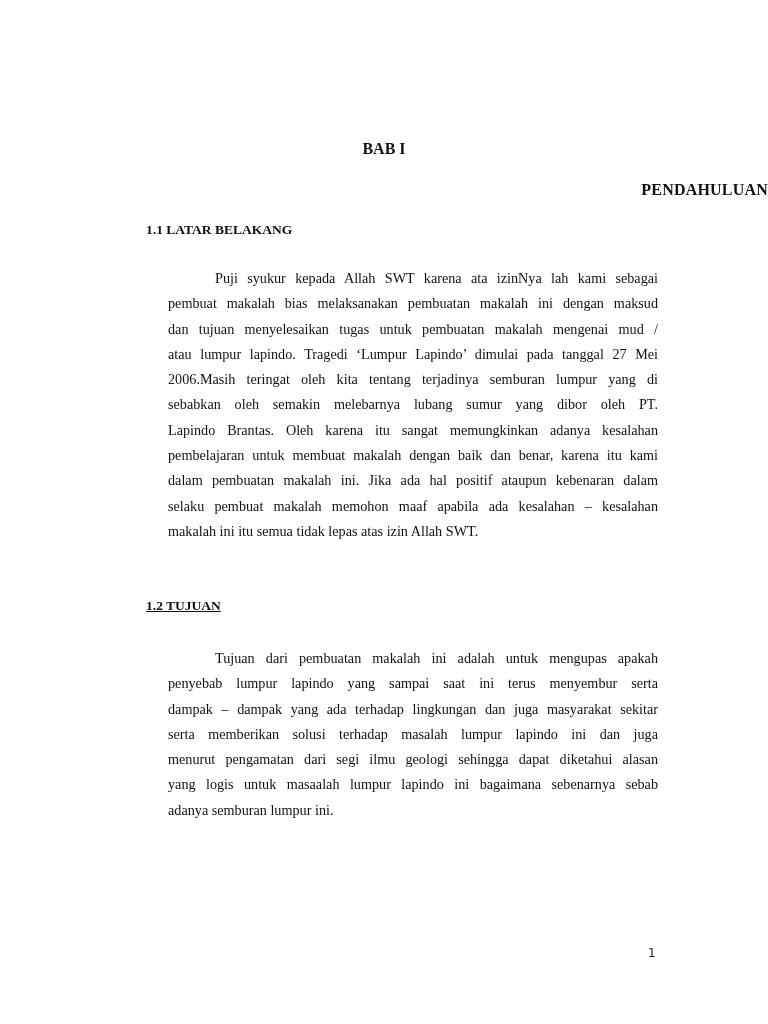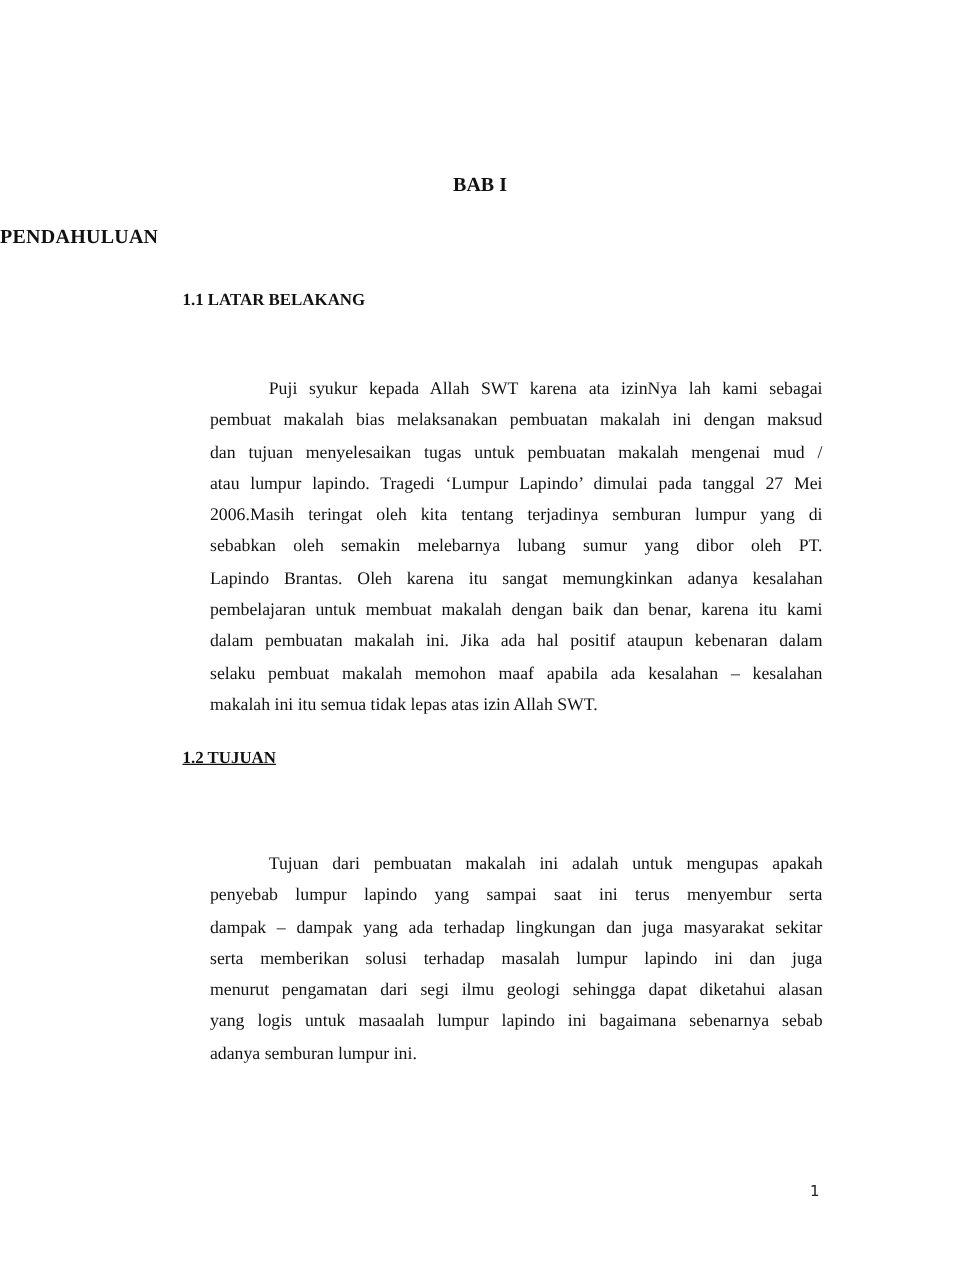--- a/index.html
+++ b/index.html
@@ -27,21 +27,21 @@
       top: 139px;
       text-align: center;
       font-weight: bold;
       font-size: 16px;
       line-height: 20px;
     }
     .chapter-subtitle {
       position: absolute;
       left: 0; width: 768px;
       top: 180px;
-      text-align: left;
+      text-align: right;
       font-weight: bold;
       font-size: 16px;
       line-height: 20px;
       letter-spacing: 0.2px;
     }
     .section-heading {
       position: absolute;
       left: 146px;
       font-weight: bold;
       font-size: 13.5px;
@@ -60,41 +60,40 @@
       text-align: justify;
       text-align-last: justify;
       white-space: nowrap;
       height: 25.3px;
     }
     .para .line.last {
       text-align-last: left;
     }
     .para .line.indent {
       padding-left: 47px;
-      margin-top: 33px;
     }
     .page-number {
       position: absolute;
       left: 648px;
       top: 946px;
       font-family: "DejaVu Sans", sans-serif;
       font-size: 12px;
       line-height: 14px;
       color: #222222;
     }
   </style>
 </head>
 <body>
 
 <div class="page">
 
   <div class="chapter-title">BAB I</div>
   <div class="chapter-subtitle">PENDAHULUAN</div>
 
-  <div class="section-heading" style="top:231px;">1.1 LATAR BELAKANG</div>
+  <div class="section-heading" style="top:221px;">1.1 LATAR BELAKANG</div>
 
   <div class="para" style="top:266px;">
     <span class="line indent">Puji syukur kepada Allah SWT karena ata izinNya lah kami sebagai</span>
     <span class="line">pembuat makalah bias melaksanakan pembuatan makalah ini dengan maksud</span>
     <span class="line">dan tujuan menyelesaikan tugas untuk pembuatan makalah mengenai mud /</span>
     <span class="line">atau lumpur lapindo. Tragedi ‘Lumpur Lapindo’ dimulai pada tanggal 27 Mei</span>
     <span class="line">2006.Masih teringat oleh kita tentang terjadinya semburan lumpur yang di</span>
     <span class="line">sebabkan oleh semakin melebarnya lubang sumur yang dibor oleh PT.</span>
     <span class="line">Lapindo Brantas. Oleh karena itu sangat memungkinkan adanya kesalahan</span>
     <span class="line">pembelajaran untuk membuat makalah dengan baik dan benar, karena itu kami</span>

